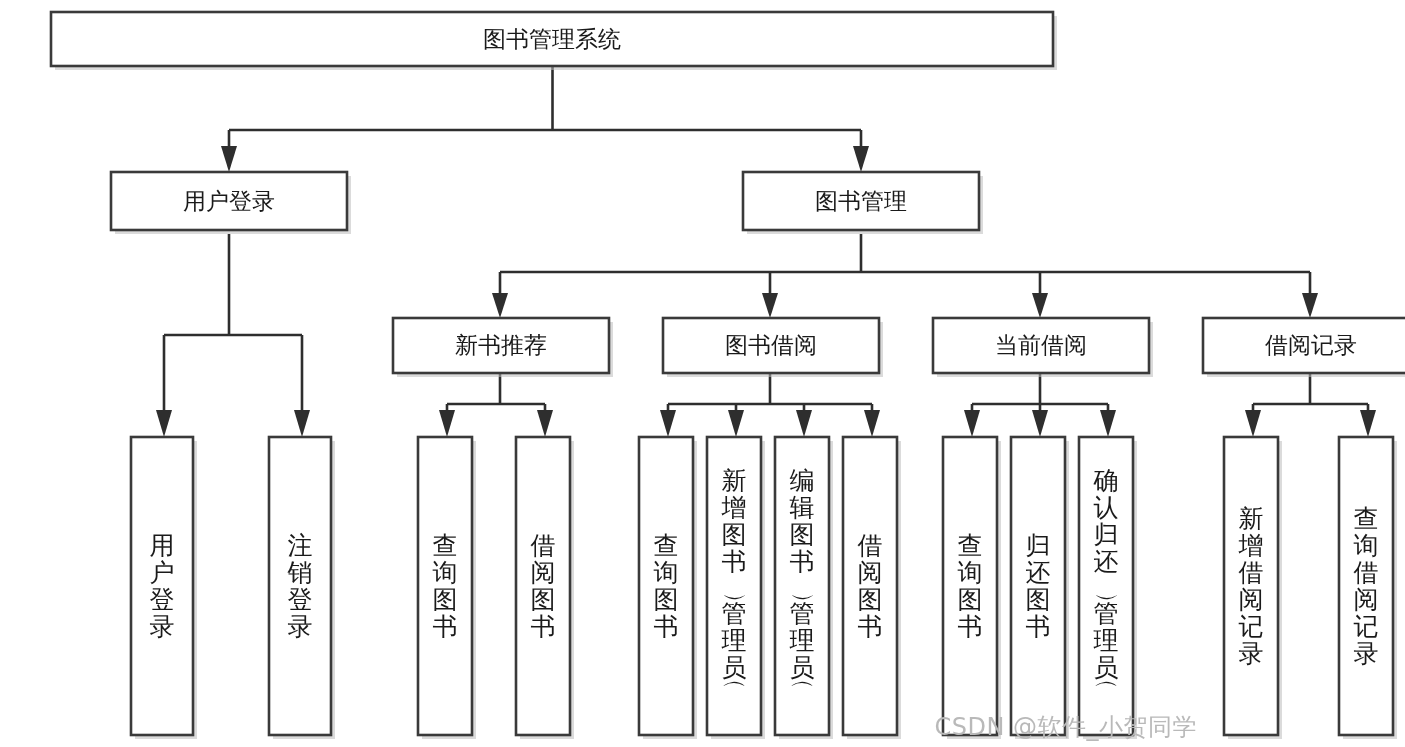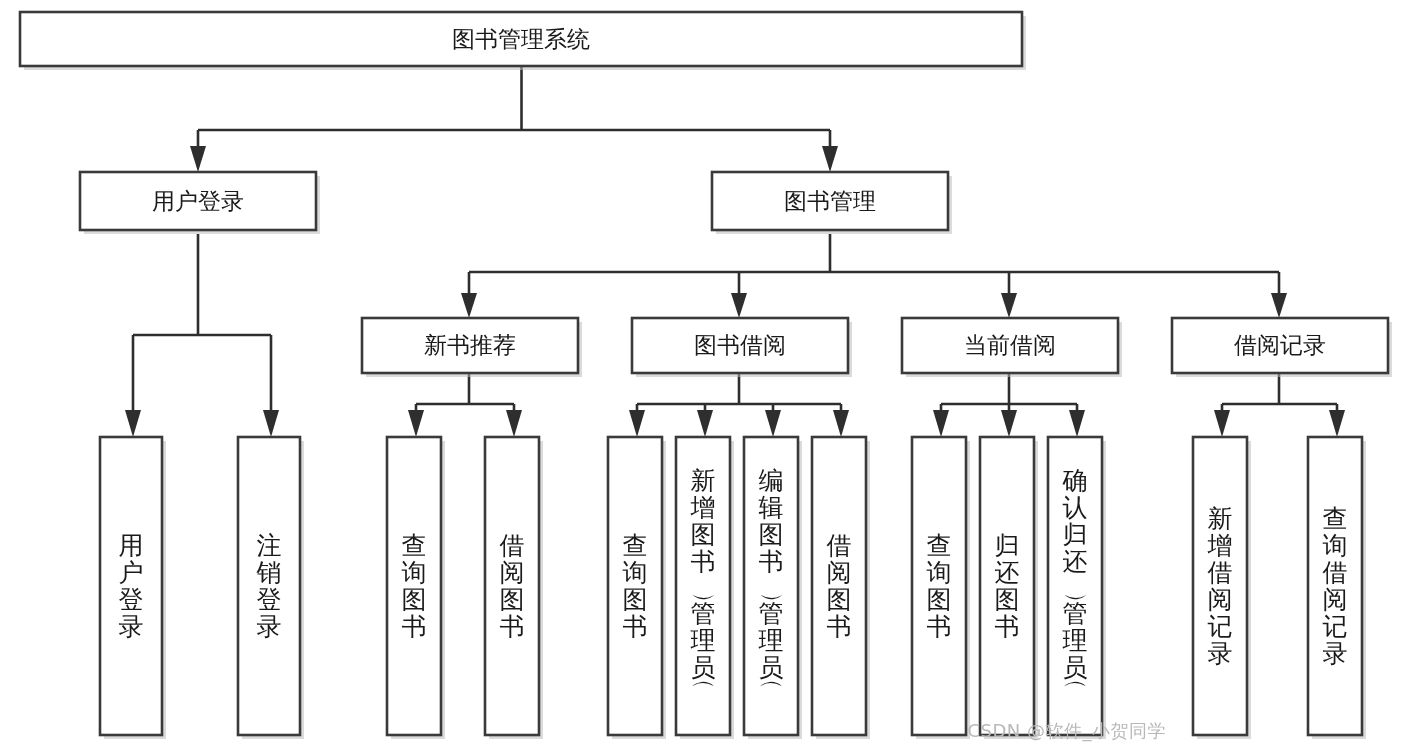--- a/index.html
+++ b/index.html
@@ -11,20 +11,21 @@
     width: 1405px;
     height: 747px;
     font-family: "DejaVu Sans", "Liberation Sans", sans-serif;
     overflow: hidden;
     position: relative;
   }
   #diagram-root {
     position: relative;
     width: 1174px;
     height: 747px;
+    margin-left: 31px;
   }
   svg.flow {
     position: absolute;
     left: 0;
     top: 0;
     width: 1405px;
     height: 747px;
   }
   .node-rect {
     fill: #ffffff;
@@ -50,21 +51,21 @@
     font-size: 23px;
     fill: #1a1a1a;
     text-anchor: middle;
     dominant-baseline: middle;
   }
   .watermark-text {
     position: absolute;
     right: 8px;
     bottom: 4px;
     font-family: "DejaVu Sans", "Liberation Sans", sans-serif;
-    font-size: 18px;
+    font-size: 24px;
     color: #b9b9b9;
     white-space: nowrap;
     letter-spacing: 0.5px;
   }
   
   .vleaf {
     position: absolute;
     display: flex;
     flex-direction: column;
     align-items: center;

